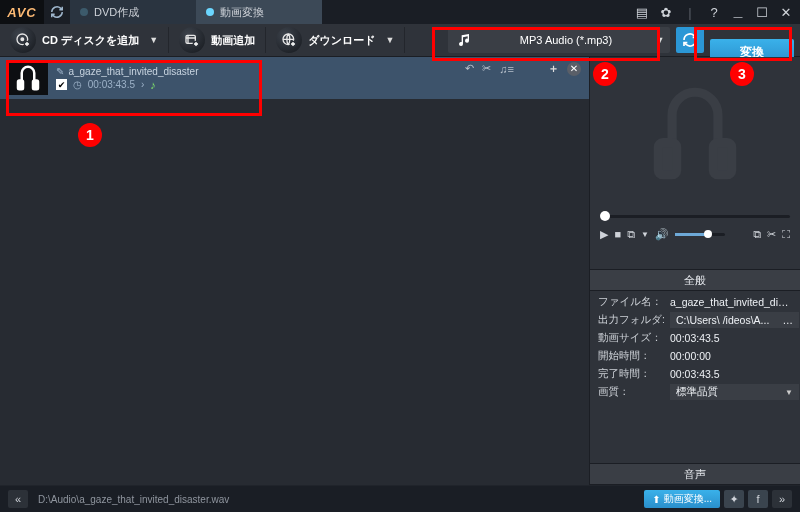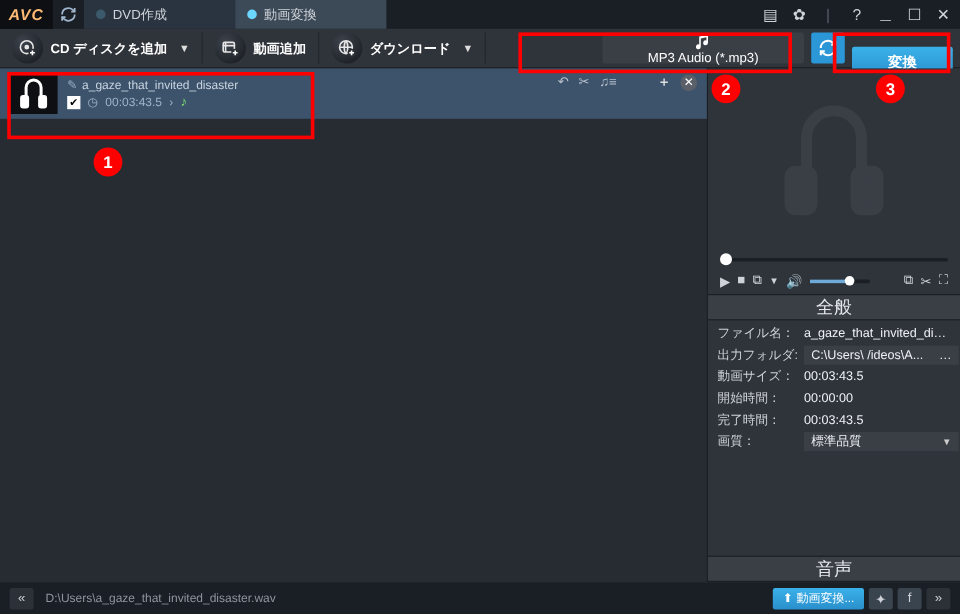--- a/index.html
+++ b/index.html
@@ -36,21 +36,21 @@
   .tab .bullet.dim{background:#3c5a6b;}
   .top-right{margin-left:auto;display:flex;align-items:center;gap:8px;padding-right:6px;color:var(--text);}
   .top-right span{font-size:13px;display:inline-flex;align-items:center;justify-content:center;width:16px;height:16px;cursor:default;}
 
   
   .toolbar{height:32px;background:var(--panel2);display:flex;align-items:center;border-bottom:1px solid #1b1e24;}
   .tool-btn{display:flex;align-items:center;gap:6px;color:#fff;font-size:11px;font-weight:bold;padding:0 10px;border-right:1px solid #23262c;position:relative;}
   .tool-btn .ico{width:26px;height:26px;border-radius:50%;background:radial-gradient(circle at 35% 30%,#3d434c,#15181d);display:flex;align-items:center;justify-content:center;color:#fff;font-size:14px;}
   .tool-btn .caret{color:#ddd;font-size:9px;margin-left:4px;}
   .format-bar{margin-left:auto;display:flex;align-items:center;padding-right:6px;gap:6px;}
-  .format-box{display:flex;align-items:center;height:26px;background:var(--panel3);border-radius:2px;flex-direction:column;}
+  .format-box{display:flex;align-items:center;height:26px;background:var(--panel3);border-radius:2px;}
   .format-ico{width:34px;display:flex;align-items:center;justify-content:center;color:#fff;}
   .format-sel{min-width:168px;display:flex;align-items:center;justify-content:center;color:#fff;font-size:11px;height:100%;}
   .format-caret{width:20px;display:flex;align-items:center;justify-content:center;color:#ddd;font-size:9px;}
   .sq-btn{width:28px;height:26px;background:var(--btn);display:flex;align-items:center;justify-content:center;border-radius:2px;color:#fff;}
   .convert-btn{min-width:84px;height:26px;background:linear-gradient(#3ab1ea,#2a8fcb);display:flex;align-items:center;justify-content:center;font-size:12px;font-weight:bold;color:#fff;border-radius:2px;margin-top:24px;}
 
   
   .body{display:flex;height:428px;}
   .list-area{flex:1;background:var(--panel);position:relative;}
   .file-item{height:42px;background:var(--selected);display:flex;align-items:center;padding:0 8px;gap:8px;position:relative;}
@@ -66,21 +66,21 @@
   .right{width:210px;background:var(--panel2);display:flex;flex-direction:column;border-left:1px solid #1b1e24;}
   .preview{height:152px;display:flex;align-items:center;justify-content:center;}
   .preview-slider{height:14px;display:flex;align-items:center;padding:0 10px;}
   .slider-track{height:3px;background:#1b1e24;flex:1;position:relative;border-radius:2px;}
   .slider-knob{position:absolute;left:0;top:-4px;width:10px;height:10px;background:#fff;border-radius:50%;}
   .pv-ctrls{height:22px;display:flex;align-items:center;gap:6px;padding:0 10px;color:#cfd3d9;font-size:11px;}
   .vol-track{width:50px;height:3px;background:#1b1e24;position:relative;border-radius:2px;}
   .vol-fill{position:absolute;left:0;top:0;height:100%;width:60%;background:#6ea9d7;}
   .vol-knob{position:absolute;left:58%;top:-3px;width:8px;height:8px;background:#fff;border-radius:50%;}
   .info-panel{flex:1;display:flex;flex-direction:column;}
-  .info-header{height:20px;background:var(--panel3);text-align:center;font-size:15px;color:#e4e7ec;display:flex;align-items:center;justify-content:center;border-top:1px solid #1b1e24;border-bottom:1px solid #1b1e24;}
+  .info-header{height:20px;background:var(--panel3);text-align:center;font-size:11px;color:#e4e7ec;display:flex;align-items:center;justify-content:center;border-top:1px solid #1b1e24;border-bottom:1px solid #1b1e24;margin-top:24px;}
   .info-rows{padding:2px 0;}
   .info-row{display:flex;font-size:10.5px;height:18px;align-items:center;}
   .info-row .k{width:72px;padding-left:8px;color:#cfd3d9;}
   .info-row .v{flex:1;color:#eef1f5;overflow:hidden;white-space:nowrap;text-overflow:ellipsis;padding-right:8px;}
   .info-row .v.boxed{background:var(--panel3);height:16px;display:flex;align-items:center;padding:0 6px;margin-right:1px;justify-content:space-between;}
   .tiny-caret{font-size:8px;color:#ccc;}
   
   
   .status{position:absolute;left:0;right:0;bottom:0;height:26px;background:var(--dark-strip);display:flex;align-items:center;padding:0 8px;color:#8f959e;font-size:10px;gap:10px;}
   .status .chev{width:20px;height:18px;background:#2c3138;display:flex;align-items:center;justify-content:center;border-radius:2px;color:#cfd3d9;font-size:11px;}
@@ -293,21 +293,21 @@
             </div>
         </div>
         <div style="flex:1"></div>
         <div class="info-header">音声</div>
       </div>
     </div>
   </div>
 
   <div class="status">
     <div class="chev">«</div>
-    <span>D:\Users\a_gaze_that_invited_disaster.wav</span>
+    <span>D:\Audio\a_gaze_that_invited_disaster.wav</span>
     <div class="right-btns">
       <div class="upgrade">
           <span style="margin-right:3px">⬆</span>
           <span>動画変換...</span>
         </div>
       <div class="social">✦</div>
       <div class="social">f</div>
       <div class="chev">»</div>
     </div>
   </div>

